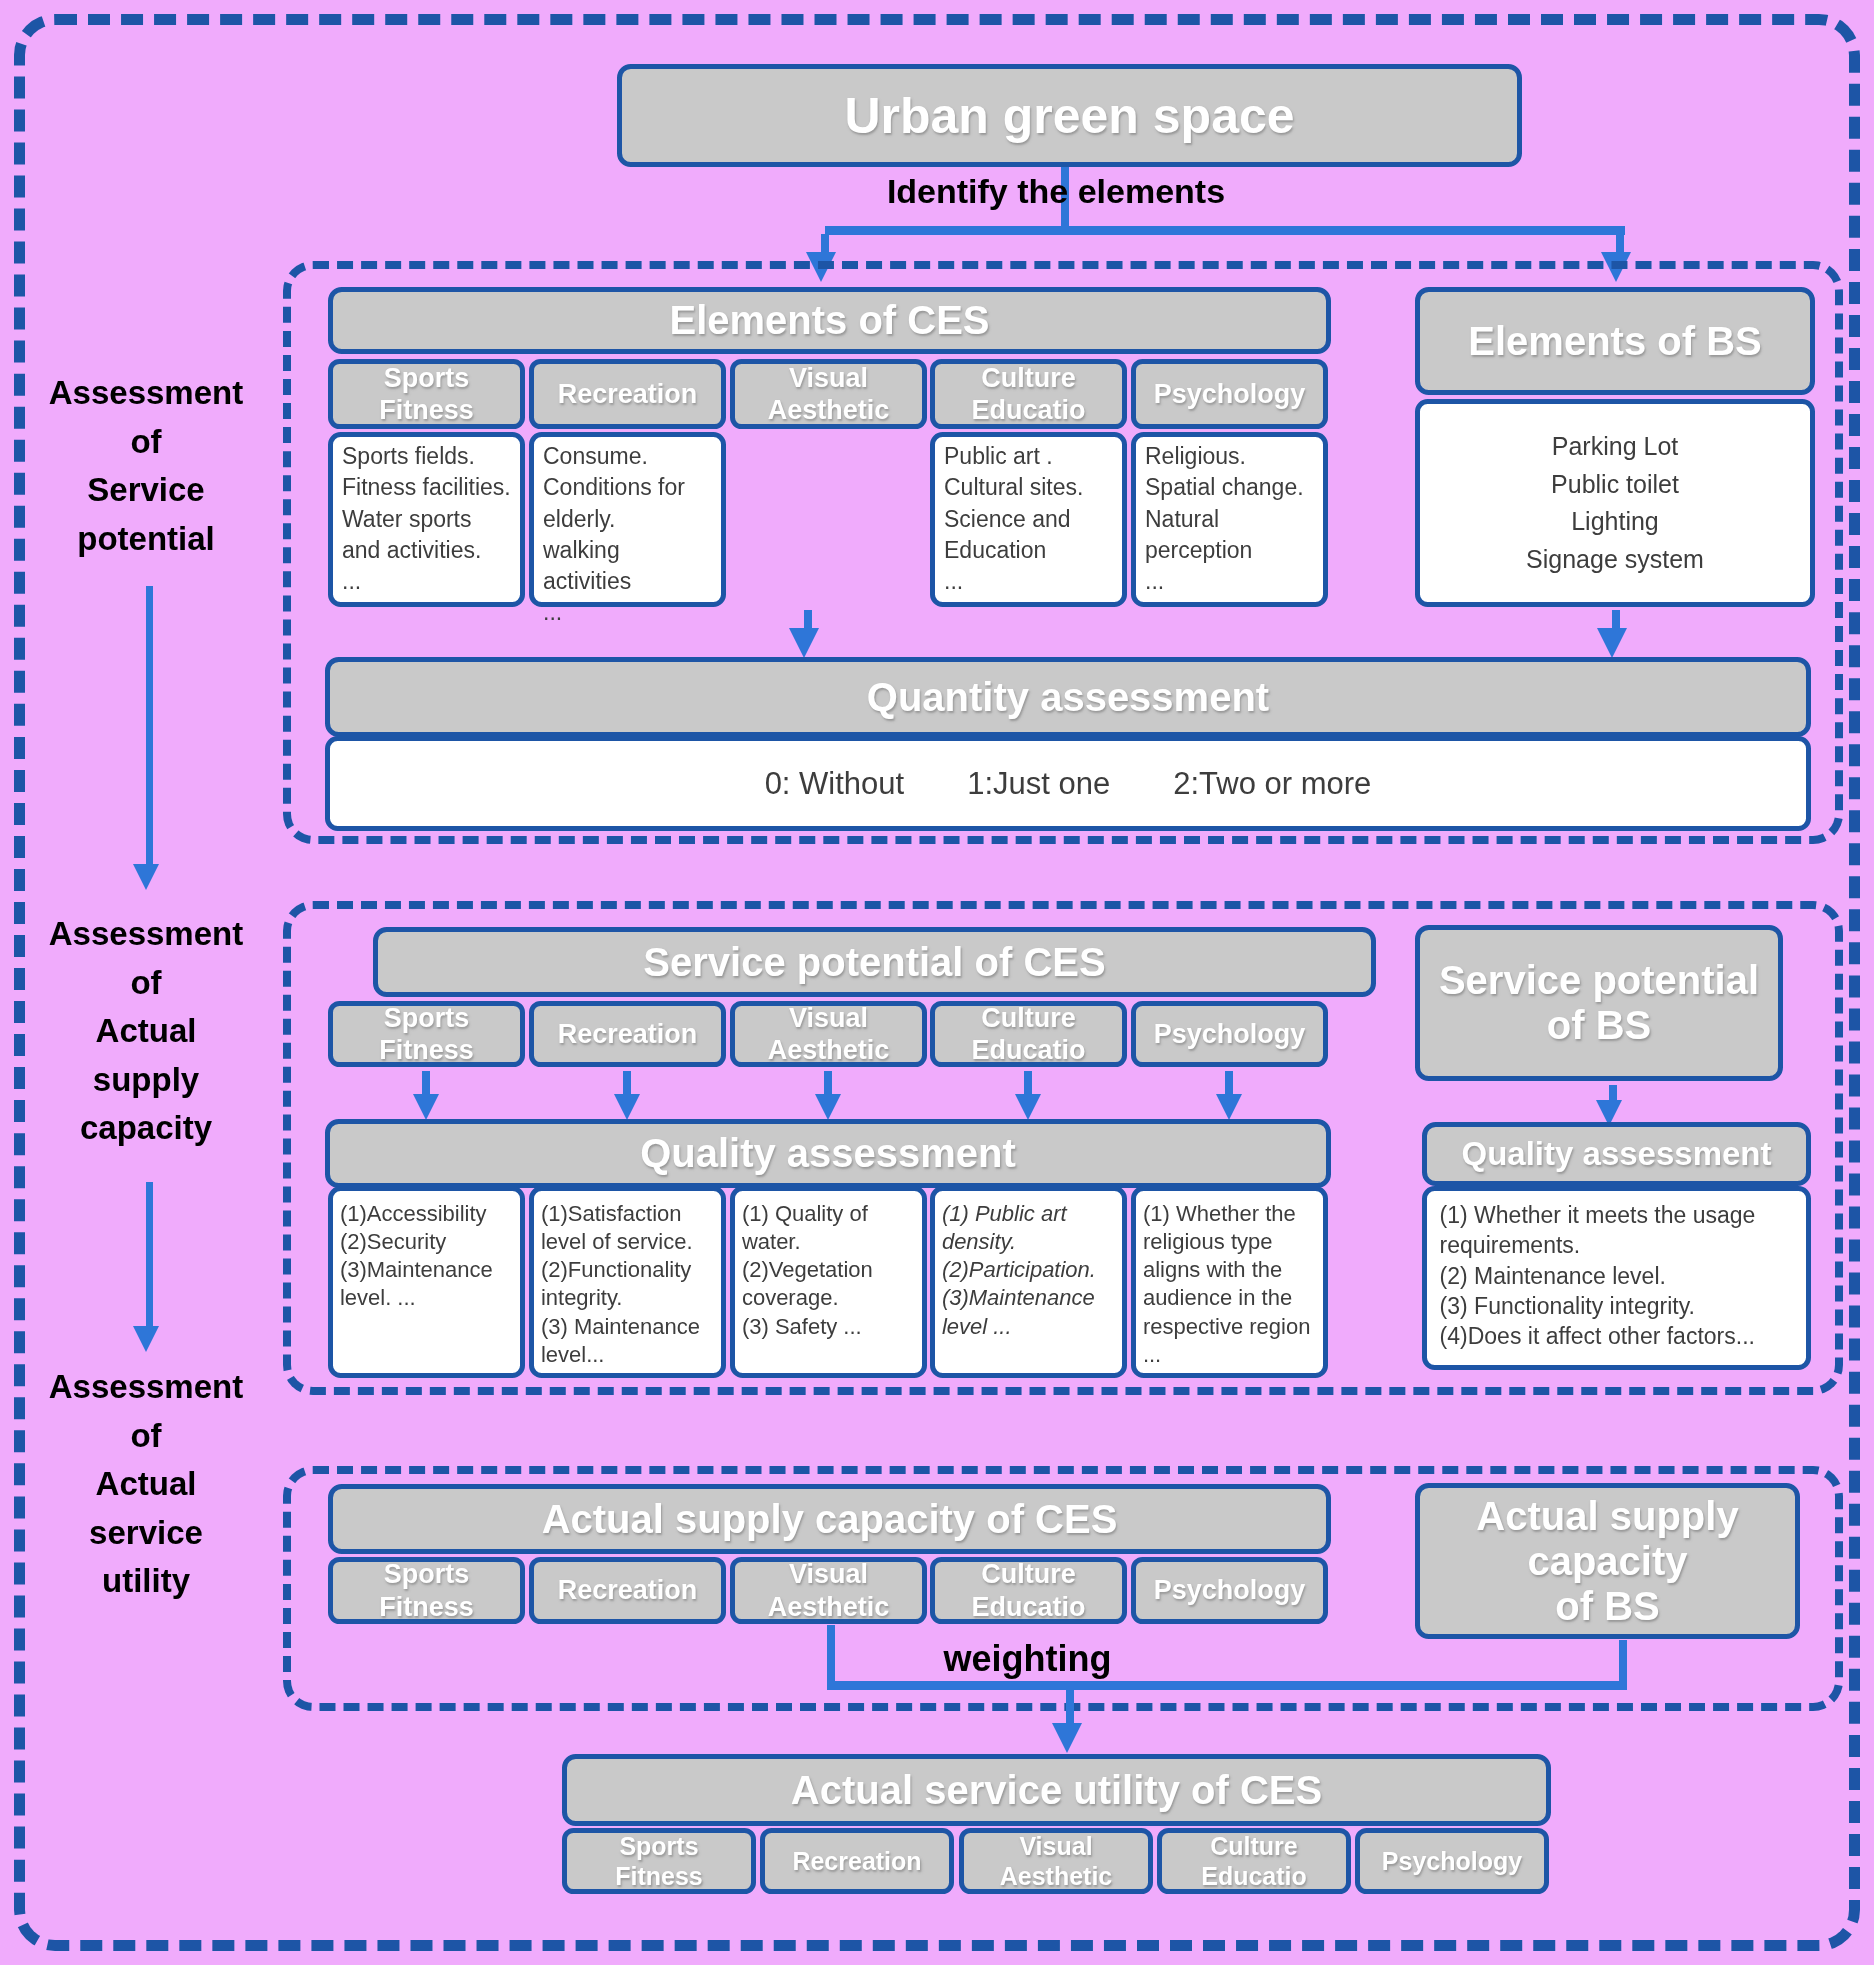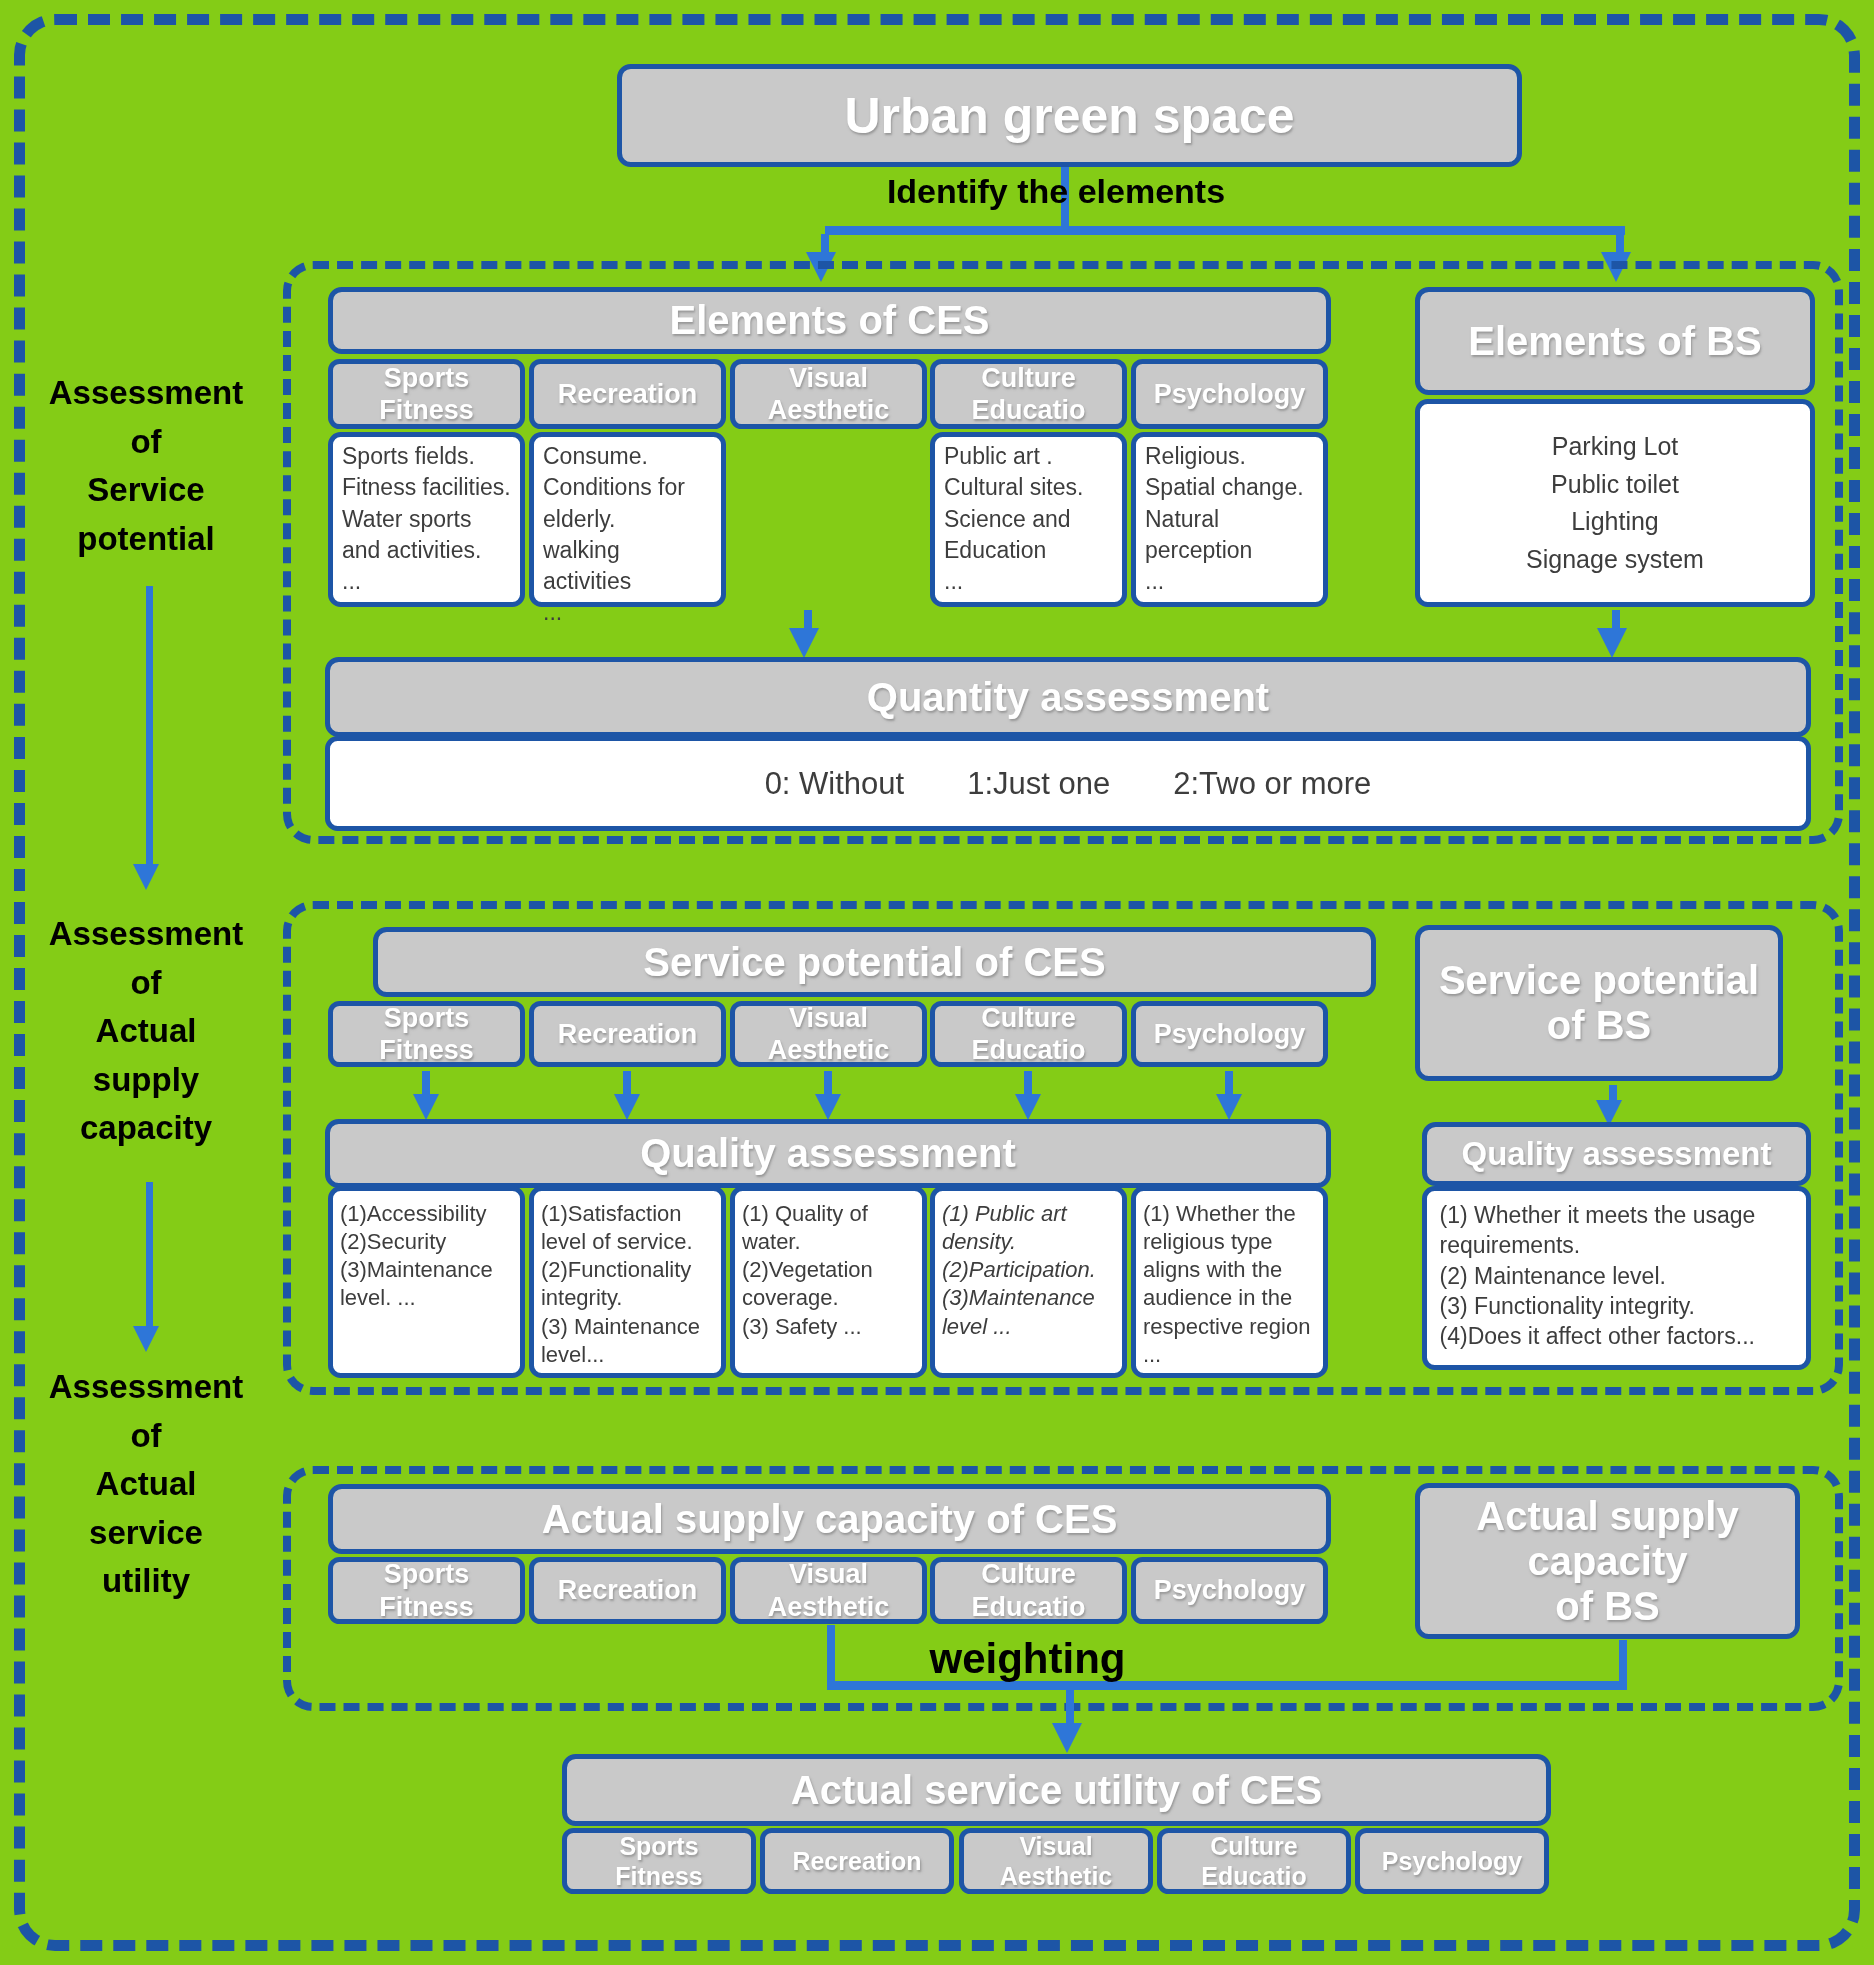--- a/index.html
+++ b/index.html
@@ -1,16 +1,16 @@
 <!DOCTYPE html>
 <html style="font-size:9px"><head>
 <meta charset="utf-8">
 <style>
   html,body{margin:0;padding:0;background:#fff;font-family:"Liberation Sans",sans-serif;}
-  .page{position:relative;width:1875px;height:1965px;background:#84cc16;overflow:hidden;}
+  .page{position:relative;width:1875px;height:1965px;background:#f0abfc;overflow:hidden;}
   .abs{position:absolute;box-sizing:border-box;}
   .hdr{background:#c9c9c9;border:5.1px solid #1d55a6;border-radius:13.7px;color:#ffffff;font-weight:700;
        display:flex;align-items:center;justify-content:center;text-align:center;white-space:pre-line;
        text-shadow:1.1px 1.7px 2.3px rgba(110,110,110,.55);}
   .wbox{background:#ffffff;border:5.1px solid #1d55a6;border-radius:12.6px;color:#3d3d3d;}
   .dash{border:8px dashed #1d55a6;border-radius:30px;}
   .outer{border:11.4px dashed #1d55a6;border-radius:41px;}
   .h0{font-size:50px;}
   .h1{font-size:40px;}
   .cat{font-size:27px;line-height:1.2;border-radius:11.4px;}
@@ -189,21 +189,21 @@
 Educatio</div>
   <div class="abs hdr cat" style="left:1131px;top:1557px;width:197px;height:67px;">Psychology</div>
 
   <div class="abs hdr h1" style="left:1415px;top:1483px;width:385px;height:156px;">Actual supply
 capacity
 of BS</div>
 
   <div class="abs vln" style="left:827px;top:1625px;width:8px;height:65px;"></div>
   <div class="abs vln" style="left:1619px;top:1640px;width:8px;height:43px;"></div>
   <div class="abs hln" style="left:827px;top:1681px;width:800px;height:9px;"></div>
-  <div class="abs blk center" style="left:845px;top:1640px;width:365px;height:38px;font-size:42px;">weighting</div>
+  <div class="abs blk center" style="left:845px;top:1640px;width:365px;height:38px;font-size:36px;">weighting</div>
   <div class="abs vln" style="left:1066px;top:1690px;width:8px;height:35px;"></div>
   <div class="abs ah-lg" style="left:1052px;top:1723px;"></div>
 
   <div class="abs hdr h1" style="left:562px;top:1754px;width:989px;height:72px;">Actual service utility of CES</div>
 
   <div class="abs hdr cat" style="left:562px;top:1828px;width:194px;height:66px;font-size:25px;">Sports
 Fitness</div>
   <div class="abs hdr cat" style="left:760px;top:1828px;width:194px;height:66px;font-size:25px;">Recreation</div>
   <div class="abs hdr cat" style="left:959px;top:1828px;width:194px;height:66px;font-size:25px;">Visual
 Aesthetic</div>

